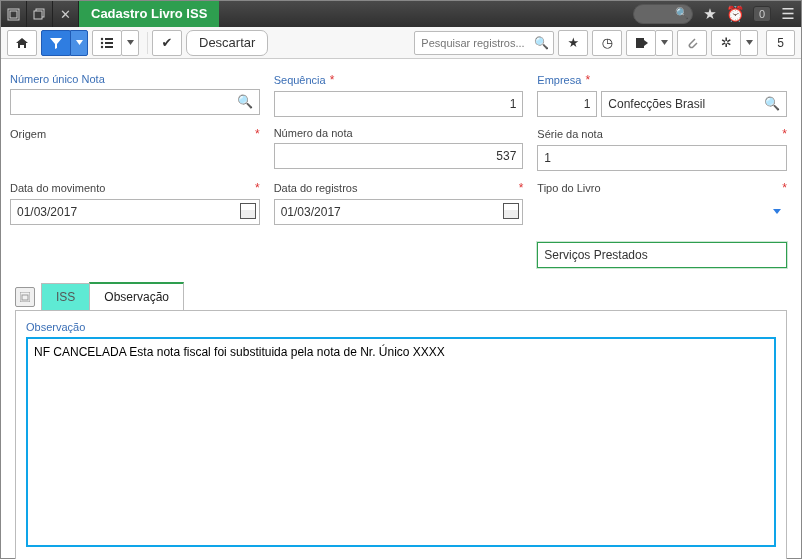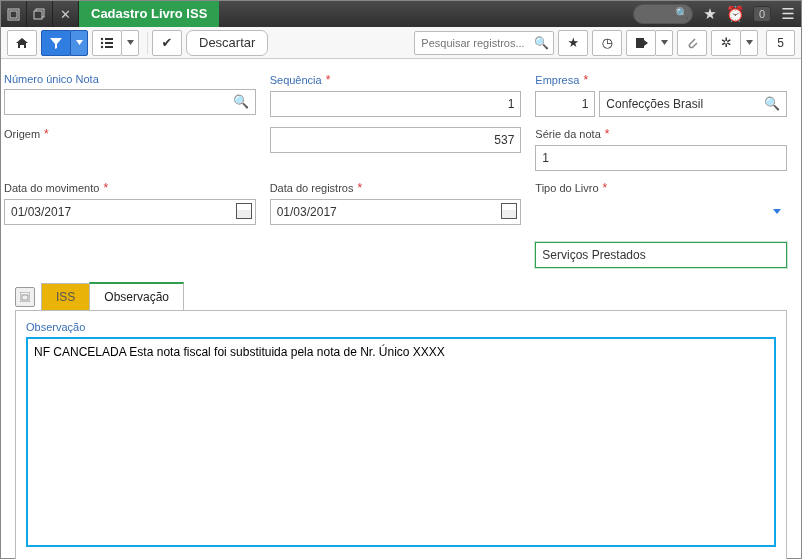--- a/index.html
+++ b/index.html
@@ -22,42 +22,42 @@
   .tb-btn.blue-drop { background:#4a90e6; color:#fff; border-color:#1f5bb5; min-width:18px; padding:0 4px; margin-left:-5px; border-top-left-radius:0; border-bottom-left-radius:0; }
   .tb-btn.text { padding:0 12px;border-radius:7px; }
   .tb-sep { width:1px; height:22px; background:#ddd; margin:0 4px; }
   .toolbar .flex { flex:1; }
   .tb-search { position:relative; }
   .tb-search input { width:140px; height:24px; border:1px solid #bbb; border-radius:2px; padding:0 22px 0 6px; font-size:11px; color:#888; }
   .tb-search .srch-icon { position:absolute; right:5px; top:5px; color:#777; font-size:12px; }
   .tb-count { height:26px; border:1px solid #bbb; background:#fff; display:flex; align-items:center; justify-content:center; padding:0 10px; color:#333; border-radius:2px; margin-left:4px; position:relative; }
 
   
-  .form-area { padding:14px 14px 4px 3px; }
+  .form-area { padding:14px 14px 4px 9px; }
   .form-row { display:flex; gap:14px; margin-bottom:10px; }
   .field { flex:1; display:flex; flex-direction:column; }
   .lbl { font-size:11px; color:#3b6fb6; margin-bottom:4px; display:flex; align-items:center; gap:4px; }
-  .lbl.black { color:#444; }
+  .lbl.black { color:#444;justify-content:space-between; }
   .req { color:#d33; font-size:12px; }
   .ctrl { position:relative; }
   .ctrl input, .ctrl select, .ctrl .fake-input { width:100%; height:26px; border:1px solid #b5b5b5; background:#fff; padding:0 24px 0 6px; font-size:12px; color:#333; }
   .ctrl .right-val { text-align:right; padding-right:6px; }
   .ctrl .icon-in { position:absolute; right:6px; top:5px; color:#777; font-size:13px; pointer-events:none; }
   .ctrl .caret { position:absolute; right:6px; top:10px; width:0; height:0; border-left:4px solid transparent; border-right:4px solid transparent; border-top:5px solid #666; pointer-events:none; }
   .ctrl .cal { position:absolute; right:4px; top:4px; width:16px; height:16px; border:1px solid #555; background:linear-gradient(#fff 40%, #eee 40%); }
   .empresa-group { display:flex; gap:4px; }
   .empresa-group .code { width:60px; }
   .empresa-group .name { flex:1; position:relative; }
   .highlight-select { border:1px solid #2e9e4f !important; box-shadow:0 0 0 1px rgba(46,158,79,0.25); color:#333; background:#fff;margin-top:43px; }
 
   
   .tabs-area { padding:0 14px 14px 14px; }
   .tab-strip { display:flex; align-items:flex-end; }
   .square-toggle { width:20px; height:20px; border:1px solid #999; background:#f0f0f0; margin-right:6px; border-radius:2px; display:flex; align-items:center; justify-content:center; color:#888; font-size:11px; cursor:pointer; align-self:center; margin-bottom:-1px; }
-  .tab { padding:6px 14px; border:1px solid #bbb; border-bottom:none; background:#eab308; font-size:12px; color:#555; cursor:pointer; margin-right:-1px; }
+  .tab { padding:6px 14px; border:1px solid #bbb; border-bottom:none; background:#5eead4; font-size:12px; color:#555; cursor:pointer; margin-right:-1px; }
   .tab.active { background:#fff; border-top:2px solid #2e9e4f; color:#222; position:relative; z-index:2; }
   .tab-content { border:1px solid #bbb; padding:10px; min-height:250px; background:#fff; }
   .obs-label { color:#3b6fb6; font-size:11px; margin-bottom:4px; }
   .obs-box { width:100%; height:210px; border:2px solid #0ea5e9; padding:6px; font-size:12px; resize:none; font-family:Arial; }
   svg { display:block; }
 </style>
 </head>
 <body>
 
 <div class="window">
@@ -191,20 +191,21 @@
     </div>
 
     <div class="form-row">
       <div class="field">
         <div class="lbl black">
             <span>Origem</span>
             <span class="req">*</span>
           </div>
       </div>
       <div class="field">
+        <div class="lbl black">Número da nota</div>
         <div class="ctrl">
           <input class="right-val" style="padding-right: 6px;" type="text" value="537">
         </div>
       </div>
       <div class="field">
         <div class="lbl black">
             <span>Série da nota</span>
             <span class="req">*</span>
           </div>
         <div class="ctrl">

